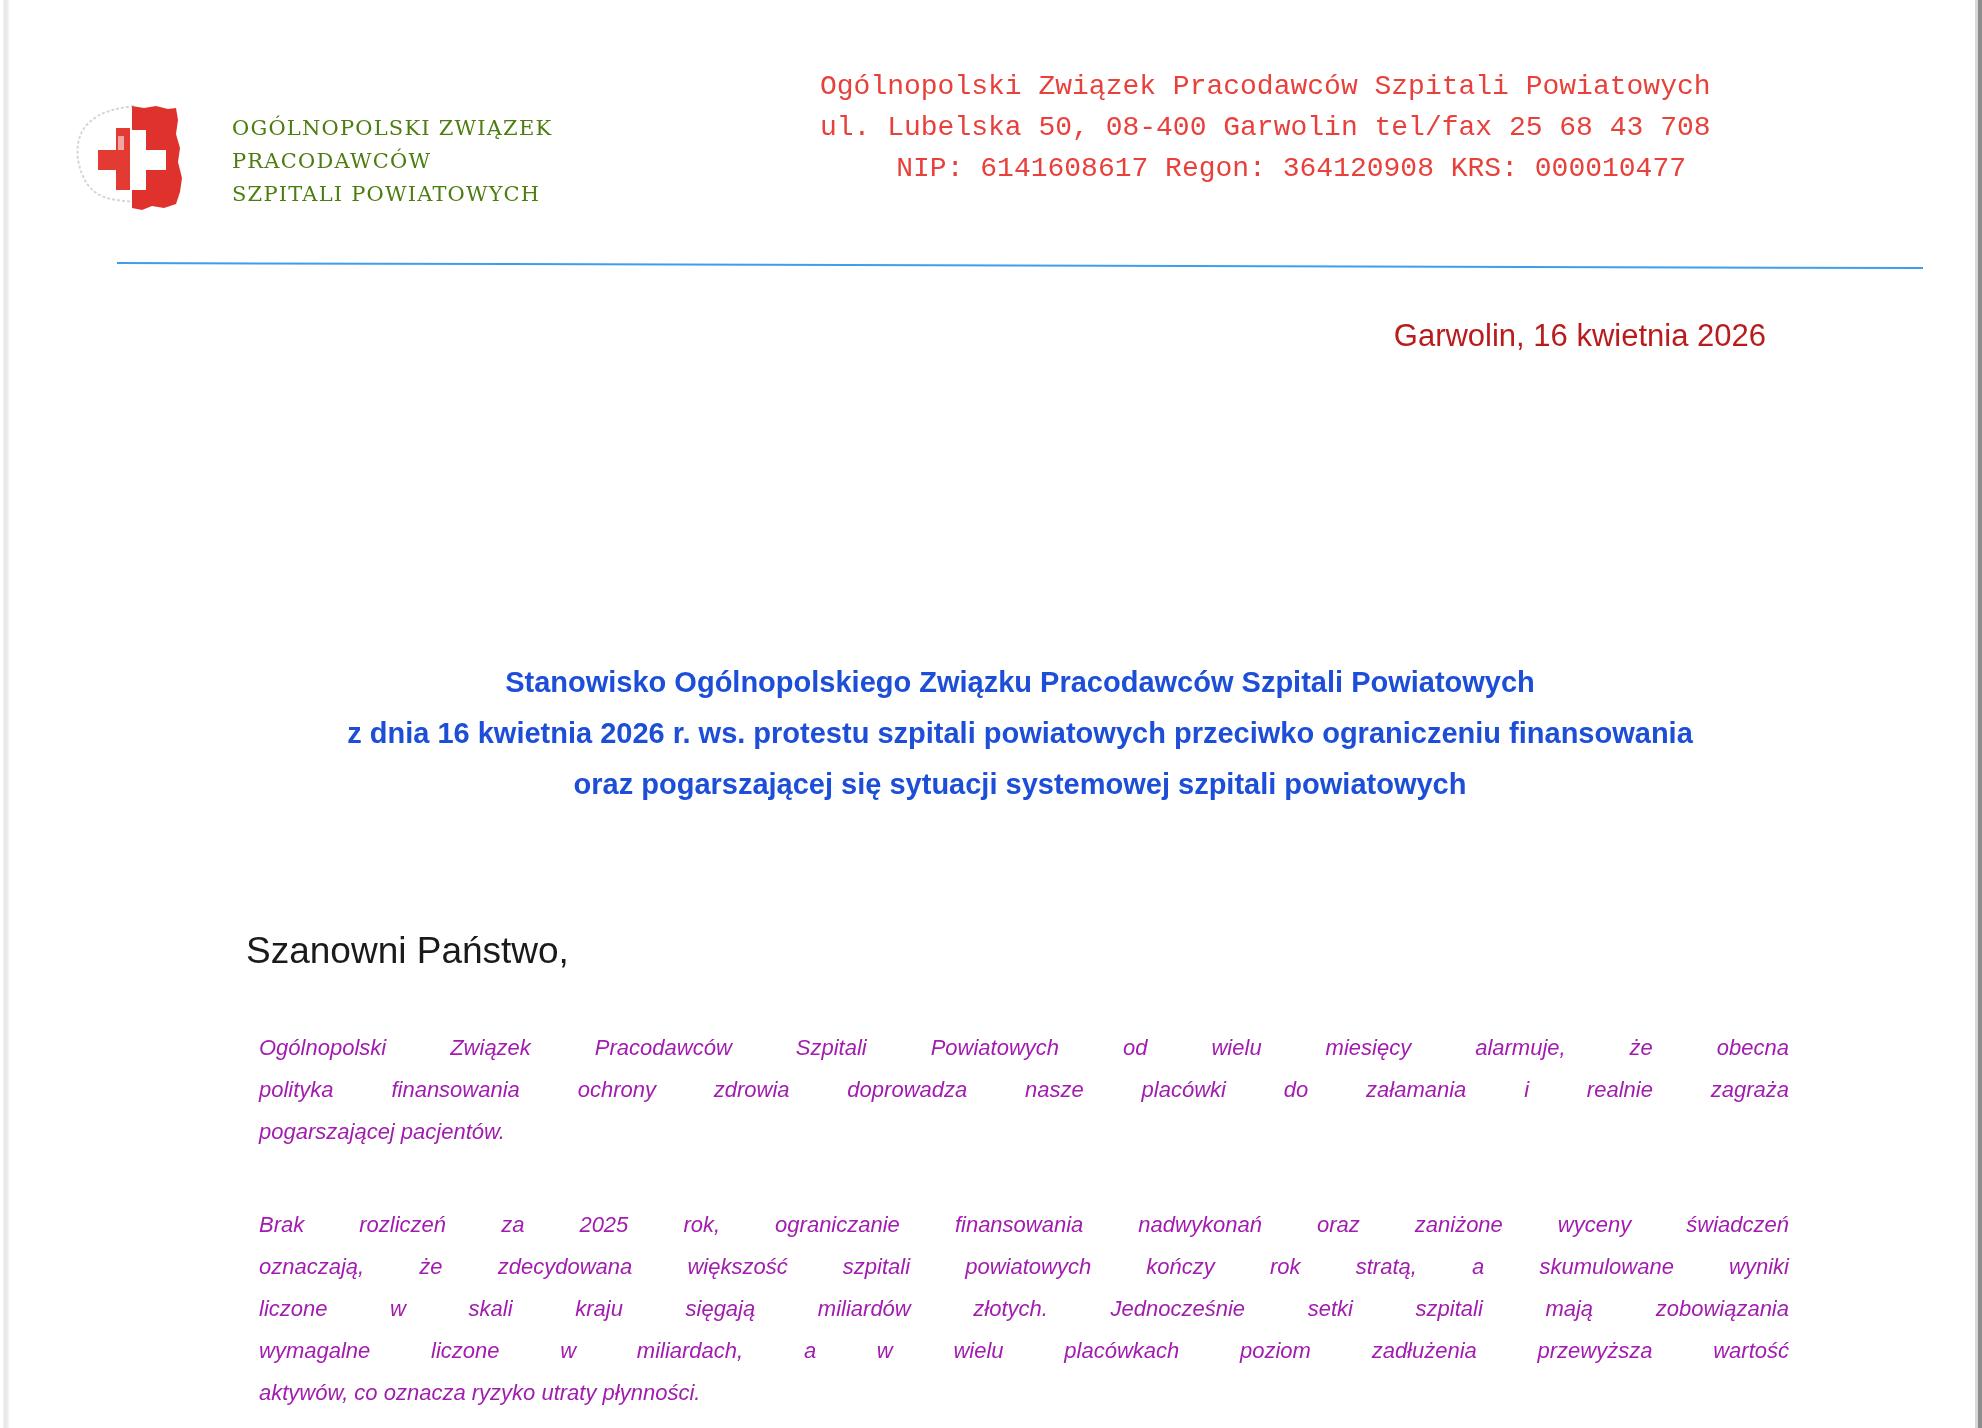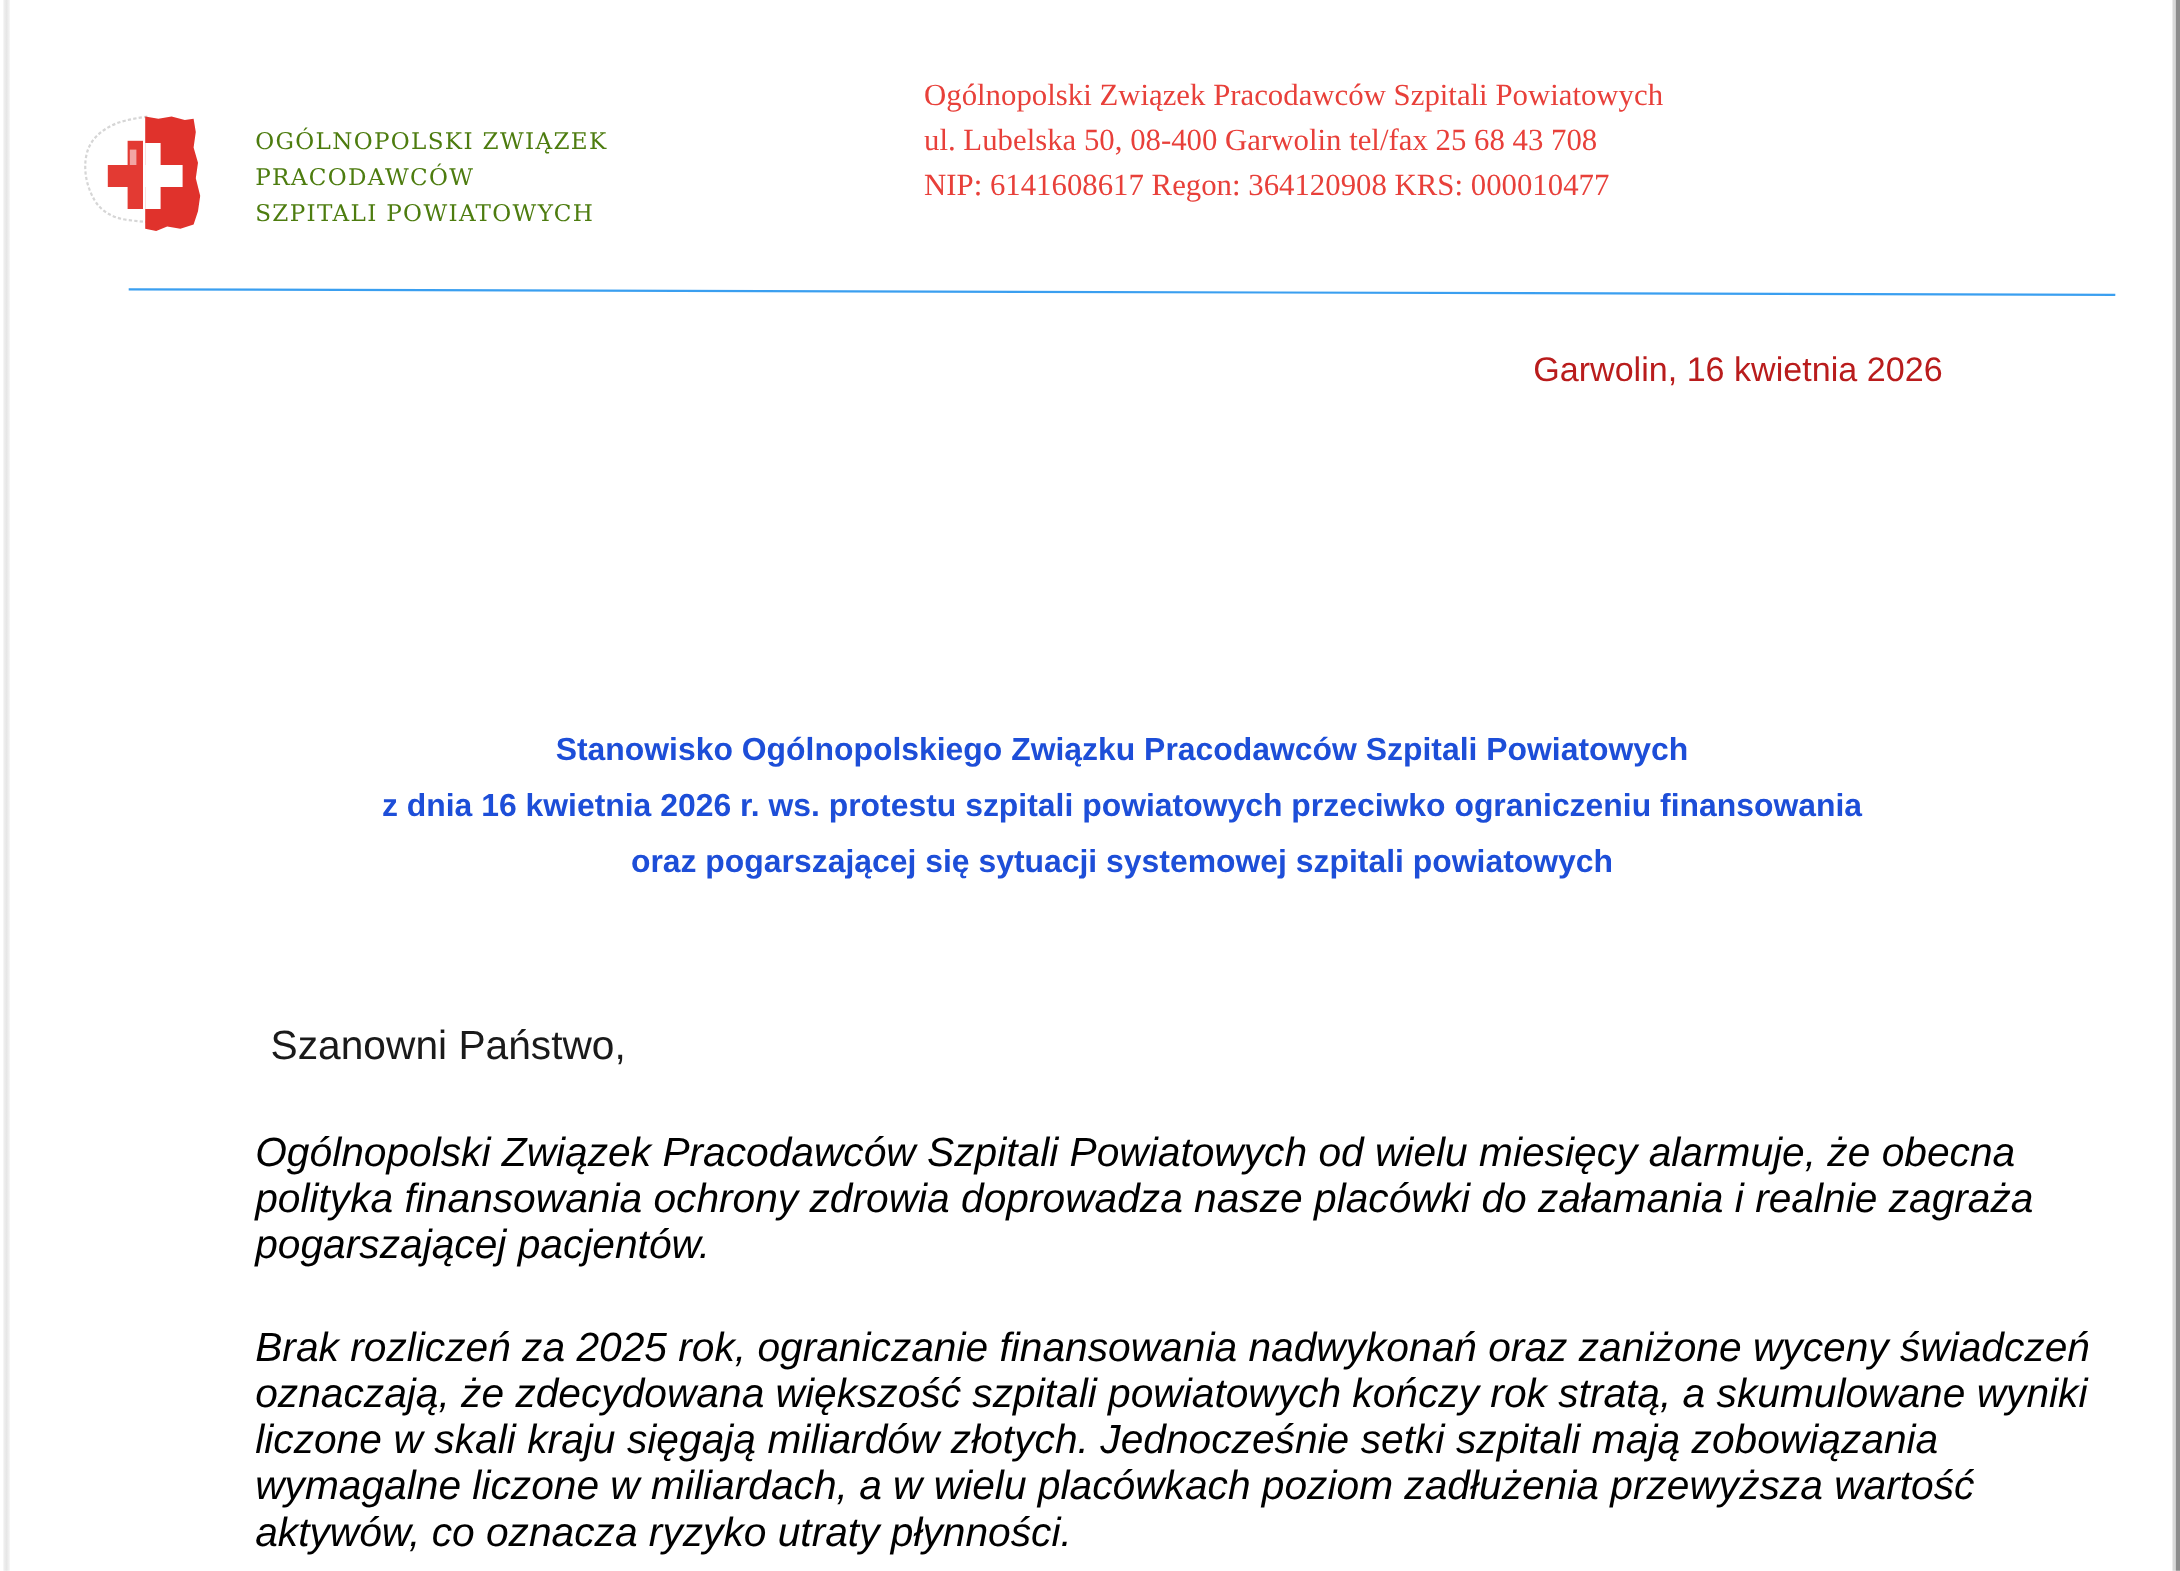--- a/index.html
+++ b/index.html
@@ -50,25 +50,25 @@
       color: #4d7c0f;
       font-size: 21px;
       line-height: 33px;
       letter-spacing: 1.2px;
     }
     .logo-text div { white-space: nowrap; }
 
     
     .org-header {
       position: absolute;
-      left: 840px; top: 66px;
+      left: 820px; top: 66px;
       width: 866px;
-      text-align: left;
+      text-align: right;
       color: #e8403a;
-      font-family: Liberation Serif, serif;
+      font-family: Liberation Mono, monospace;
       font-size: 28px;
       line-height: 41px;
     }
     .org-header div { white-space: nowrap; }
 
     .divider {
       position: absolute;
       left: 117px; top: 262px;
       width: 1806px; height: 2px;
       background: #3a9ff0;
@@ -102,27 +102,27 @@
       position: absolute;
       left: 246px; top: 930px;
       font-family: "Liberation Sans", sans-serif;
       font-size: 37px;
       color: #1a1a1a;
       white-space: nowrap;
     }
 
     .paragraph {
       position: absolute;
-      left: 232px;
+      left: 259px;
       width: 1530px;
       font-family: "Liberation Sans", sans-serif;
       font-style: italic;
-      font-size: 37px;
+      font-size: 22px;
       line-height: 42px;
-      color: #000000;
+      color: #a21caf;
       text-align: justify;
       text-align-last: left;
     }
     .p1 { top: 1027px; }
     .p2 { top: 1204px; }
     .paragraph .ln {
       display: block;
       text-align: justify;
       text-align-last: justify;
       white-space: nowrap;

